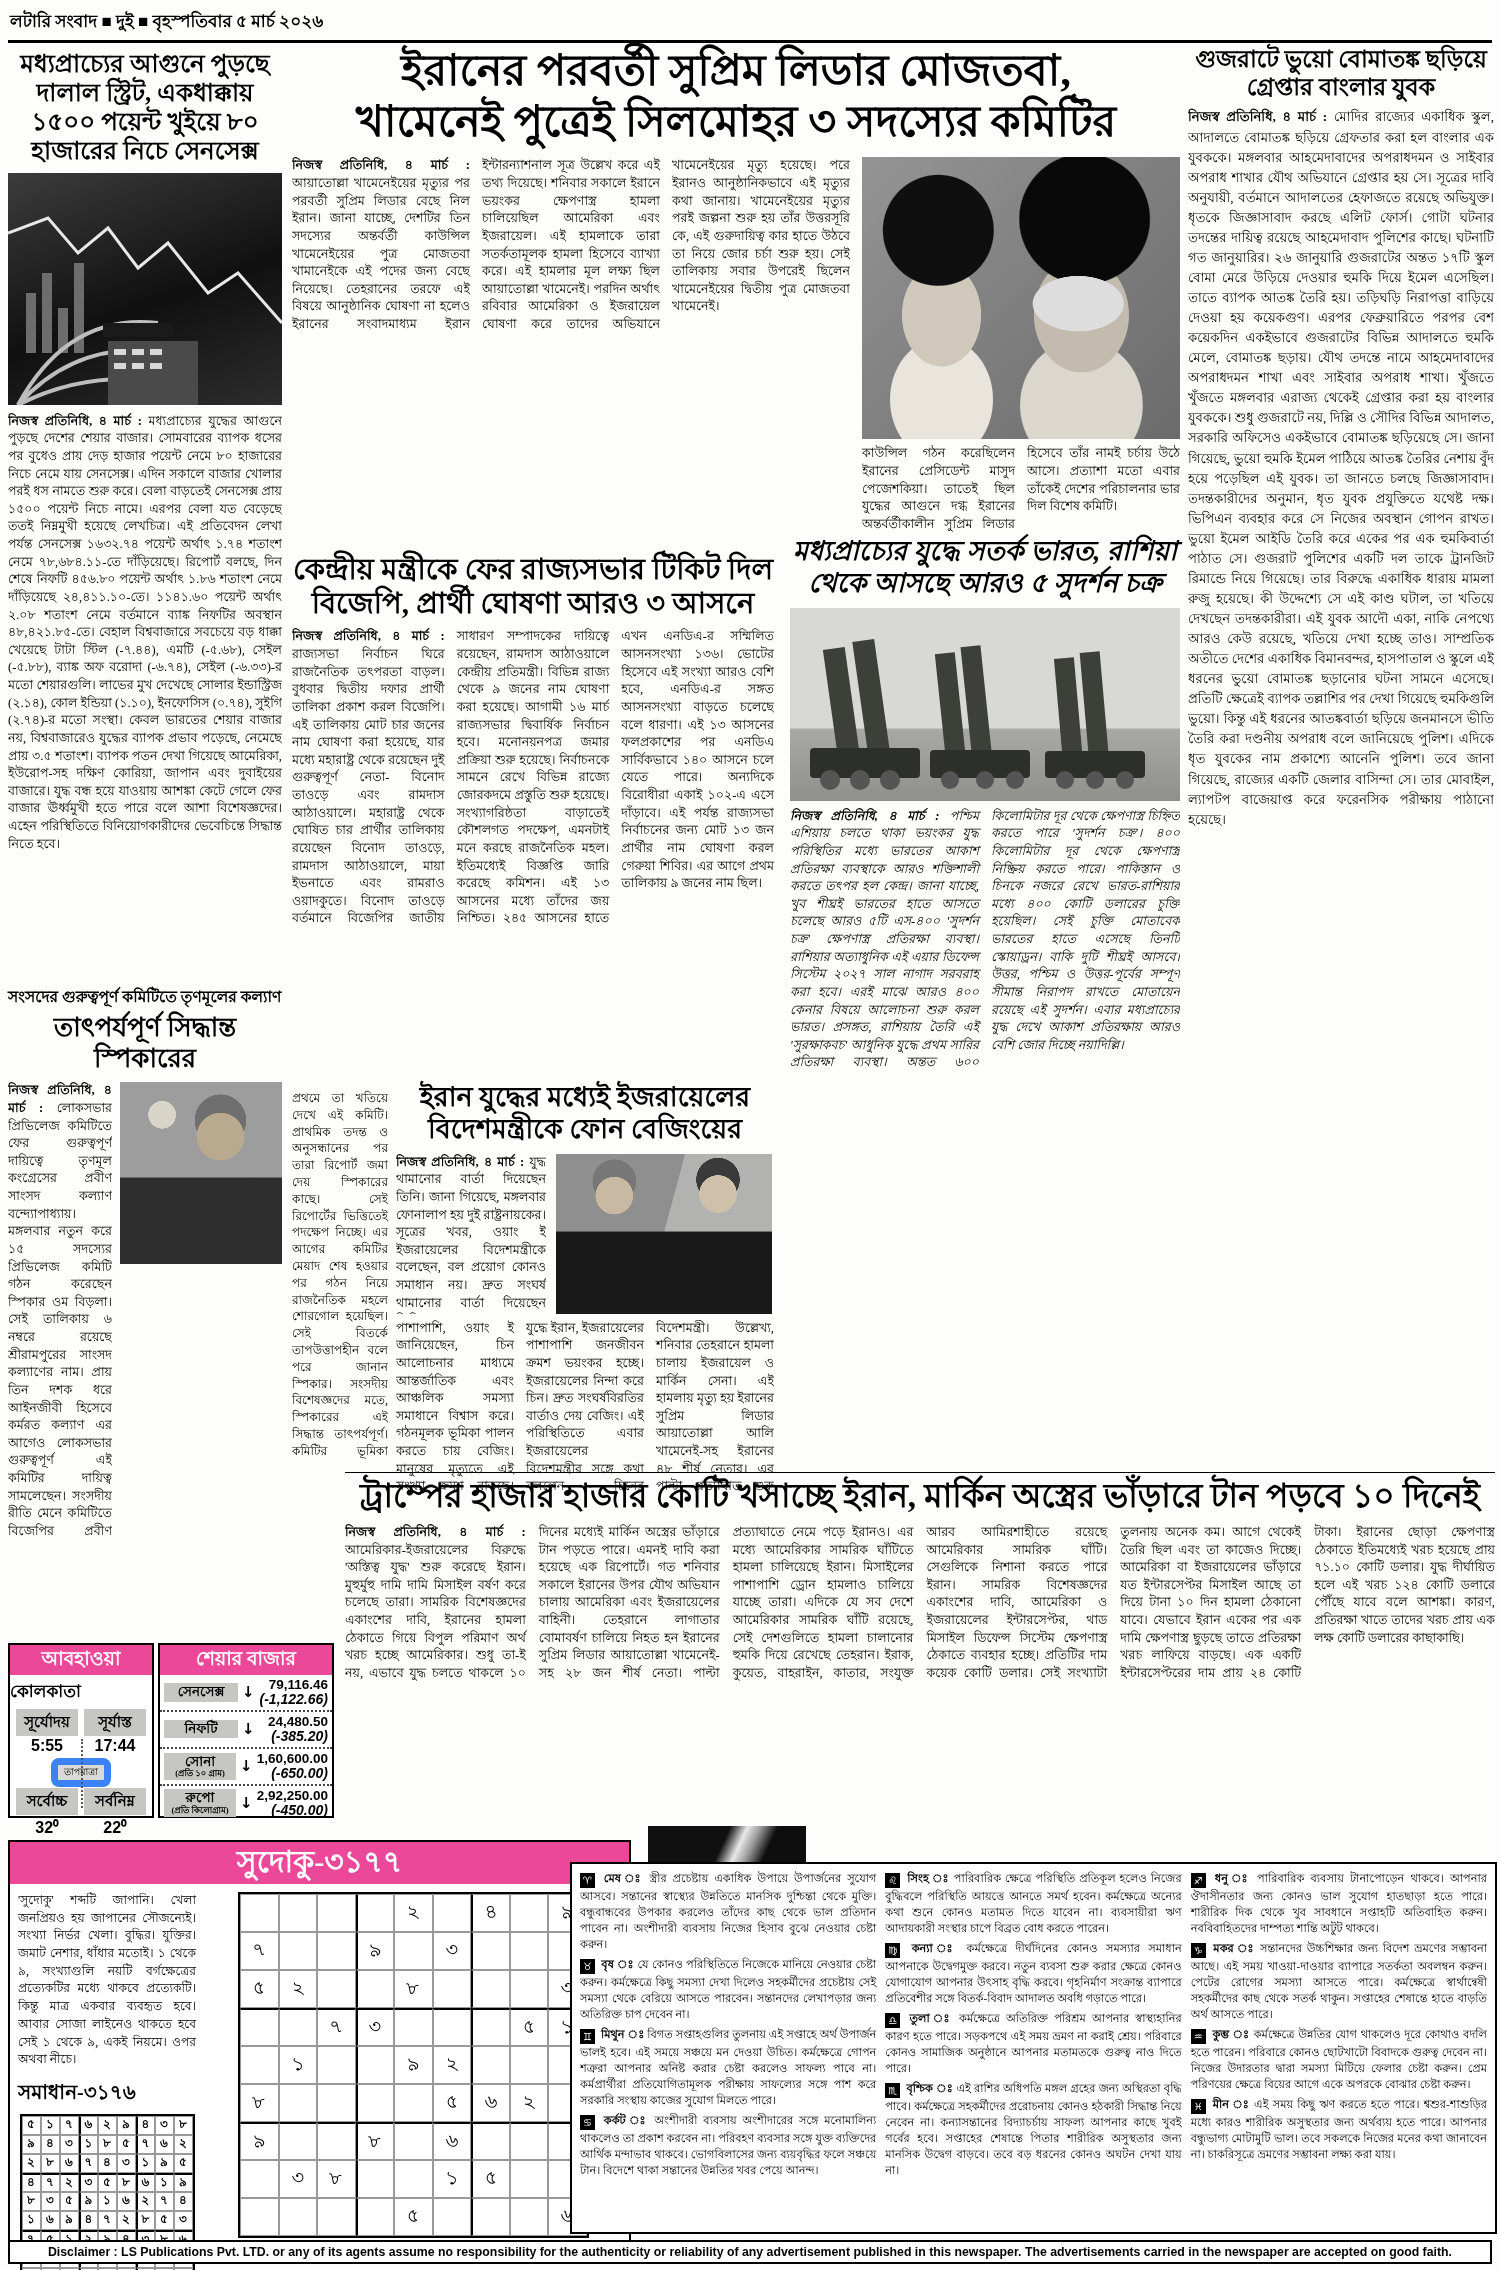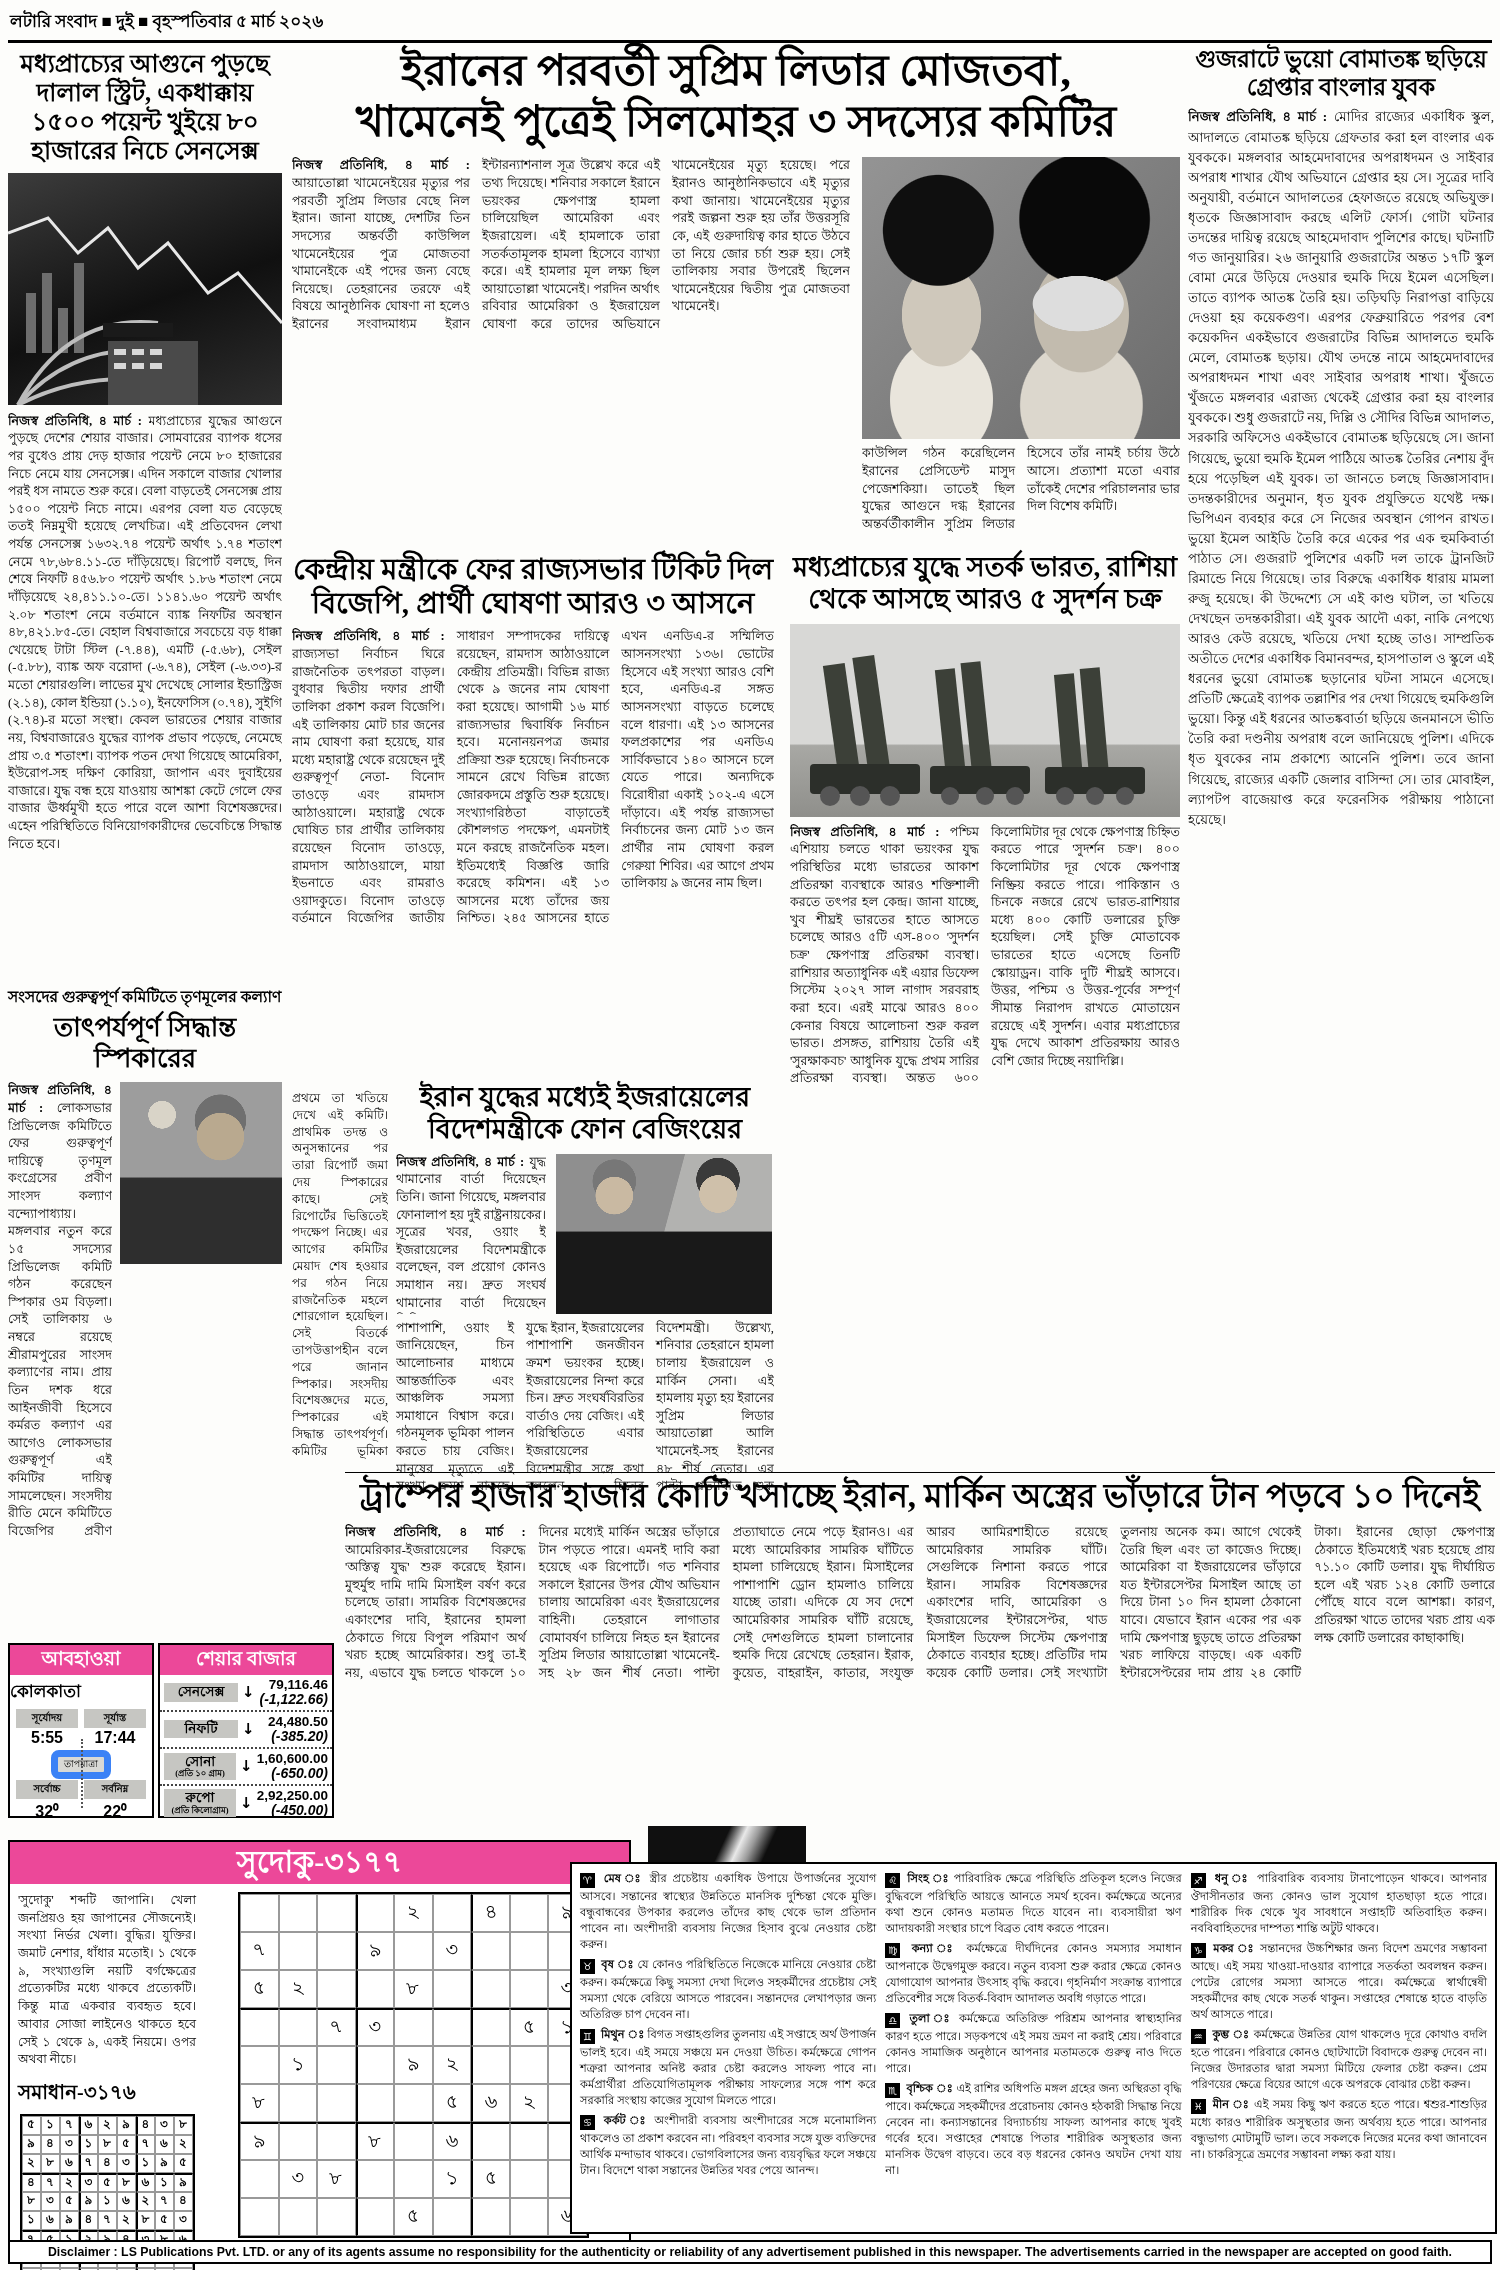--- a/index.html
+++ b/index.html
@@ -11,21 +11,21 @@
   .body-txt{font-size:12.6px;line-height:1.4;text-align:justify;overflow:hidden;}
   .cols2{column-count:2;column-gap:12px;}
   .cols3{column-count:3;column-gap:12px;}
   .cols6{column-count:6;column-gap:13px;}
   .byline{font-weight:bold;}
   .rule{background:#000;}
   .photo{position:relative;overflow:hidden;background:#999;}
   .box{border:2.5px solid #000;background:#fff;box-sizing:border-box;}
   .band{background:#ec4899;color:#fff;font-weight:bold;display:flex;align-items:center;justify-content:center;}
   
-  .wlabel{background:#c6c6c2;font-weight:bold;text-align:center;font-size:10px;padding:1px 0;}
+  .wlabel{background:#c6c6c2;font-weight:bold;text-align:center;font-size:15px;padding:1px 0;}
   .wval{text-align:center;font-size:16px;font-family:"Liberation Sans",sans-serif;font-weight:bold;padding:1px 0;}
   .wgrid{display:grid;grid-template-columns:1fr 1fr;column-gap:6px;padding:0 6px;}
   .wdiv{position:absolute;left:50%;top:64px;bottom:8px;border-left:2px dotted #555;}
   .temp-pill{font-size:9.5px;background:#d9d9d5;border:7px solid #3b82f6;border-radius:8px;padding:0 6px;margin:2px auto 0;width:max-content;}
   
   .mrow{display:flex;align-items:center;padding:3px 4px;}
   .mrow + .mrow{border-top:2px dotted #444;}
   .mname{background:#c6c6c2;font-weight:bold;font-size:13.5px;text-align:center;width:72px;padding:2px 1px;line-height:1.05;}
   .msub{font-size:8.5px;font-weight:bold;display:block;}
   .marrow{font-size:15px;font-weight:bold;margin:0 4px;font-family:"DejaVu Sans",sans-serif;}
@@ -434,21 +434,21 @@
   </div>
 
   <div class="abs" style="left:292px;top:552px;width:482px;">
     <div class="hl" style="font-size:29px;">কেন্দ্রীয় মন্ত্রীকে ফের রাজ্যসভার টিকিট দিল বিজেপি, প্রার্থী ঘোষণা আরও ৩ আসনে</div>
     <div class="body-txt cols3" style="height:425px;margin-top:8px;">
       <span class="byline">নিজস্ব প্রতিনিধি, ৪ মার্চ :</span>
       <span>রাজ্যসভা নির্বাচন ঘিরে রাজনৈতিক তৎপরতা বাড়ল। বুধবার দ্বিতীয় দফার প্রার্থী তালিকা প্রকাশ করল বিজেপি। এই তালিকায় মোট চার জনের নাম ঘোষণা করা হয়েছে, যার মধ্যে মহারাষ্ট্র থেকে রয়েছেন দুই গুরুত্বপূর্ণ নেতা- বিনোদ তাওড়ে এবং রামদাস আঠাওয়ালে। মহারাষ্ট্র থেকে ঘোষিত চার প্রার্থীর তালিকায় রয়েছেন বিনোদ তাওড়ে, রামদাস আঠাওয়ালে, মায়া ইভনাতে এবং রামরাও ওয়াদকুতে। বিনোদ তাওড়ে বর্তমানে বিজেপির জাতীয় সাধারণ সম্পাদকের দায়িত্বে রয়েছেন, রামদাস আঠাওয়ালে কেন্দ্রীয় প্রতিমন্ত্রী। বিভিন্ন রাজ্য থেকে ৯ জনের নাম ঘোষণা করা হয়েছে। আগামী ১৬ মার্চ রাজ্যসভার দ্বিবার্ষিক নির্বাচন হবে। মনোনয়নপত্র জমার প্রক্রিয়া শুরু হয়েছে। নির্বাচনকে সামনে রেখে বিভিন্ন রাজ্যে জোরকদমে প্রস্তুতি শুরু হয়েছে। সংখ্যাগরিষ্ঠতা বাড়াতেই কৌশলগত পদক্ষেপ, এমনটাই মনে করছে রাজনৈতিক মহল। ইতিমধ্যেই বিজ্ঞপ্তি জারি করেছে কমিশন। এই ১৩ আসনের মধ্যে তাঁদের জয় নিশ্চিত। ২৪৫ আসনের হাতে এখন এনডিএ-র সম্মিলিত আসনসংখ্যা ১৩৬। ভোটের হিসেবে এই সংখ্যা আরও বেশি হবে, এনডিএ-র সঙ্গত আসনসংখ্যা বাড়তে চলেছে বলে ধারণা। এই ১৩ আসনের ফলপ্রকাশের পর এনডিএ সার্বিকভাবে ১৪০ আসনে চলে যেতে পারে। অন্যদিকে বিরোধীরা একাই ১০২-এ এসে দাঁড়াবে। এই পর্যন্ত রাজ্যসভা নির্বাচনের জন্য মোট ১৩ জন প্রার্থীর নাম ঘোষণা করল গেরুয়া শিবির। এর আগে প্রথম তালিকায় ৯ জনের নাম ছিল।</span>
     </div>
   </div>
 
-  <div class="abs" style="left:790px;top:552px;width:390px;">
+  <div class="abs" style="left:790px;top:536px;width:390px;font-style:italic;">
     <div class="hl" style="font-size:27px;">মধ্যপ্রাচ্যের যুদ্ধে সতর্ক ভারত, রাশিয়া থেকে আসছে আরও ৫ সুদর্শন চক্র</div>
     <div class="photo" style="width:390px;height:193px;margin-top:8px;background:linear-gradient(#d8d8d6 62%,#a8a8a4 63%,#8f8f8b);">
       <svg width="390" height="193" viewBox="0 0 390 193">
         <g fill="#3c4038">
           <rect x="40" y="40" width="22" height="105" transform="rotate(-8 51 92)"></rect>
           <rect x="70" y="32" width="22" height="113" transform="rotate(-8 81 88)"></rect>
           <rect x="150" y="45" width="20" height="100" transform="rotate(-6 160 95)"></rect>
           <rect x="176" y="38" width="20" height="107" transform="rotate(-6 186 91)"></rect>
           <rect x="268" y="50" width="20" height="95" transform="rotate(-5 278 97)"></rect>
           <rect x="294" y="44" width="20" height="101" transform="rotate(-5 304 94)"></rect>

